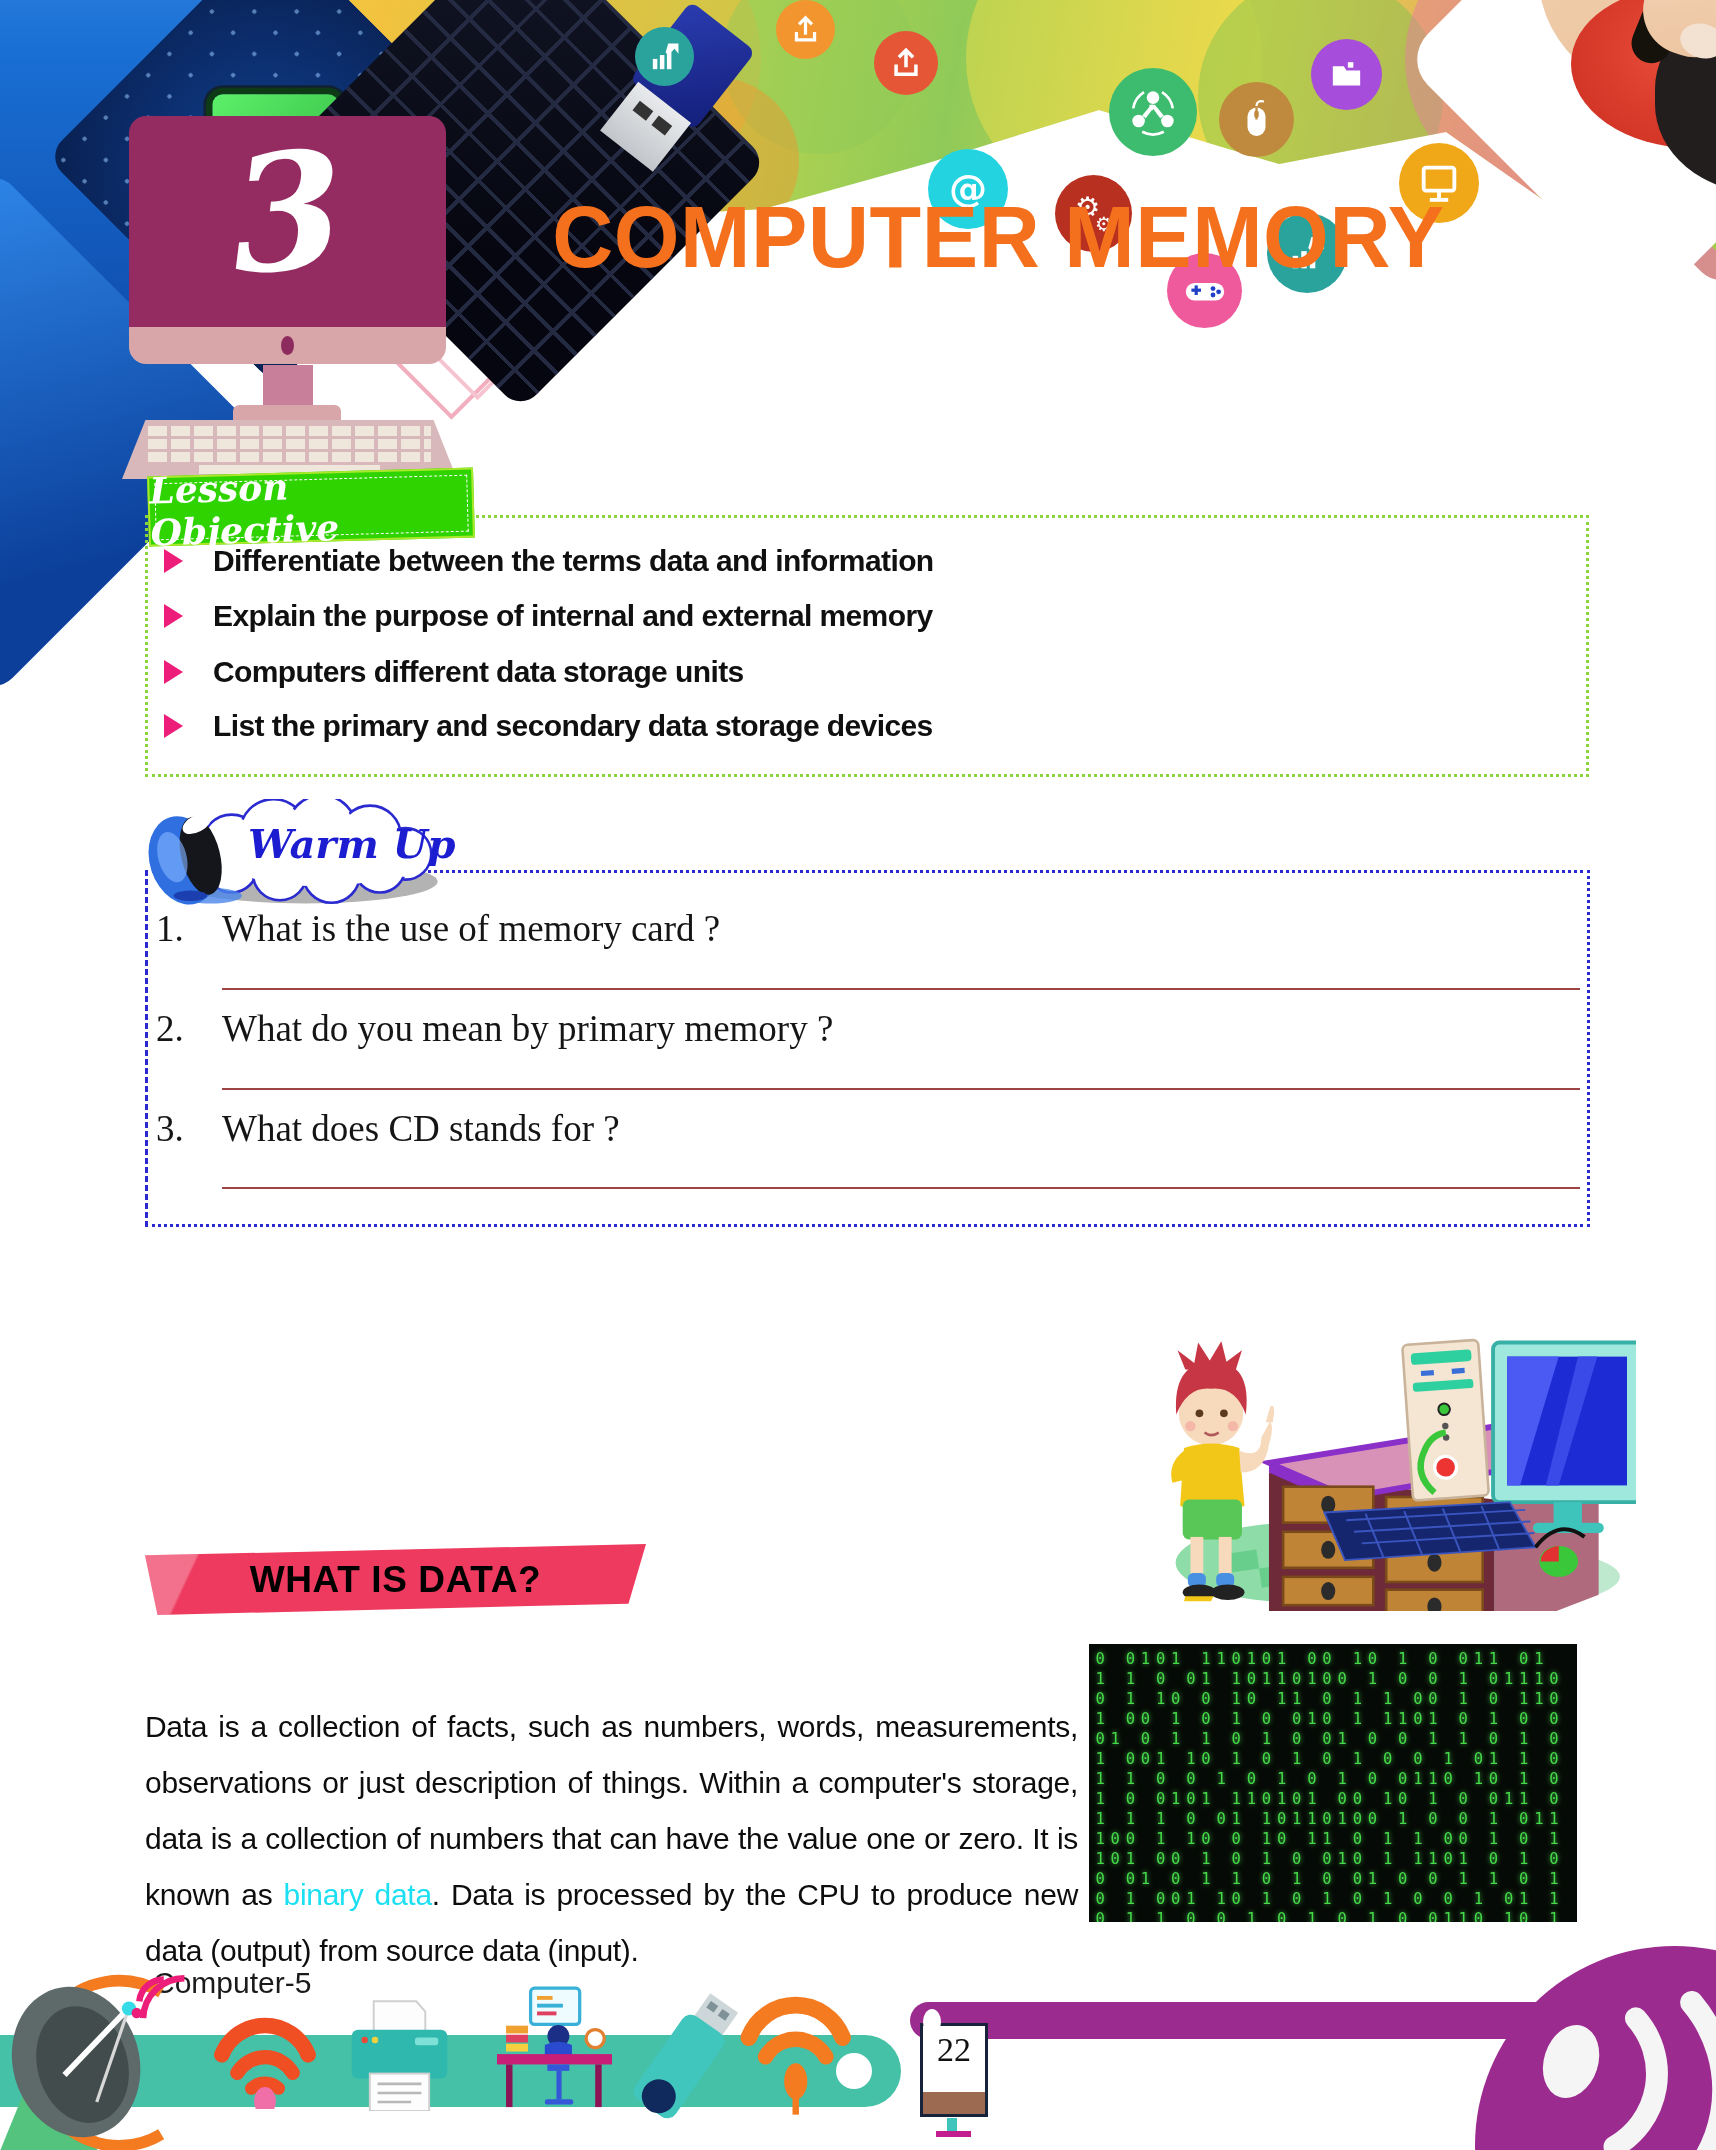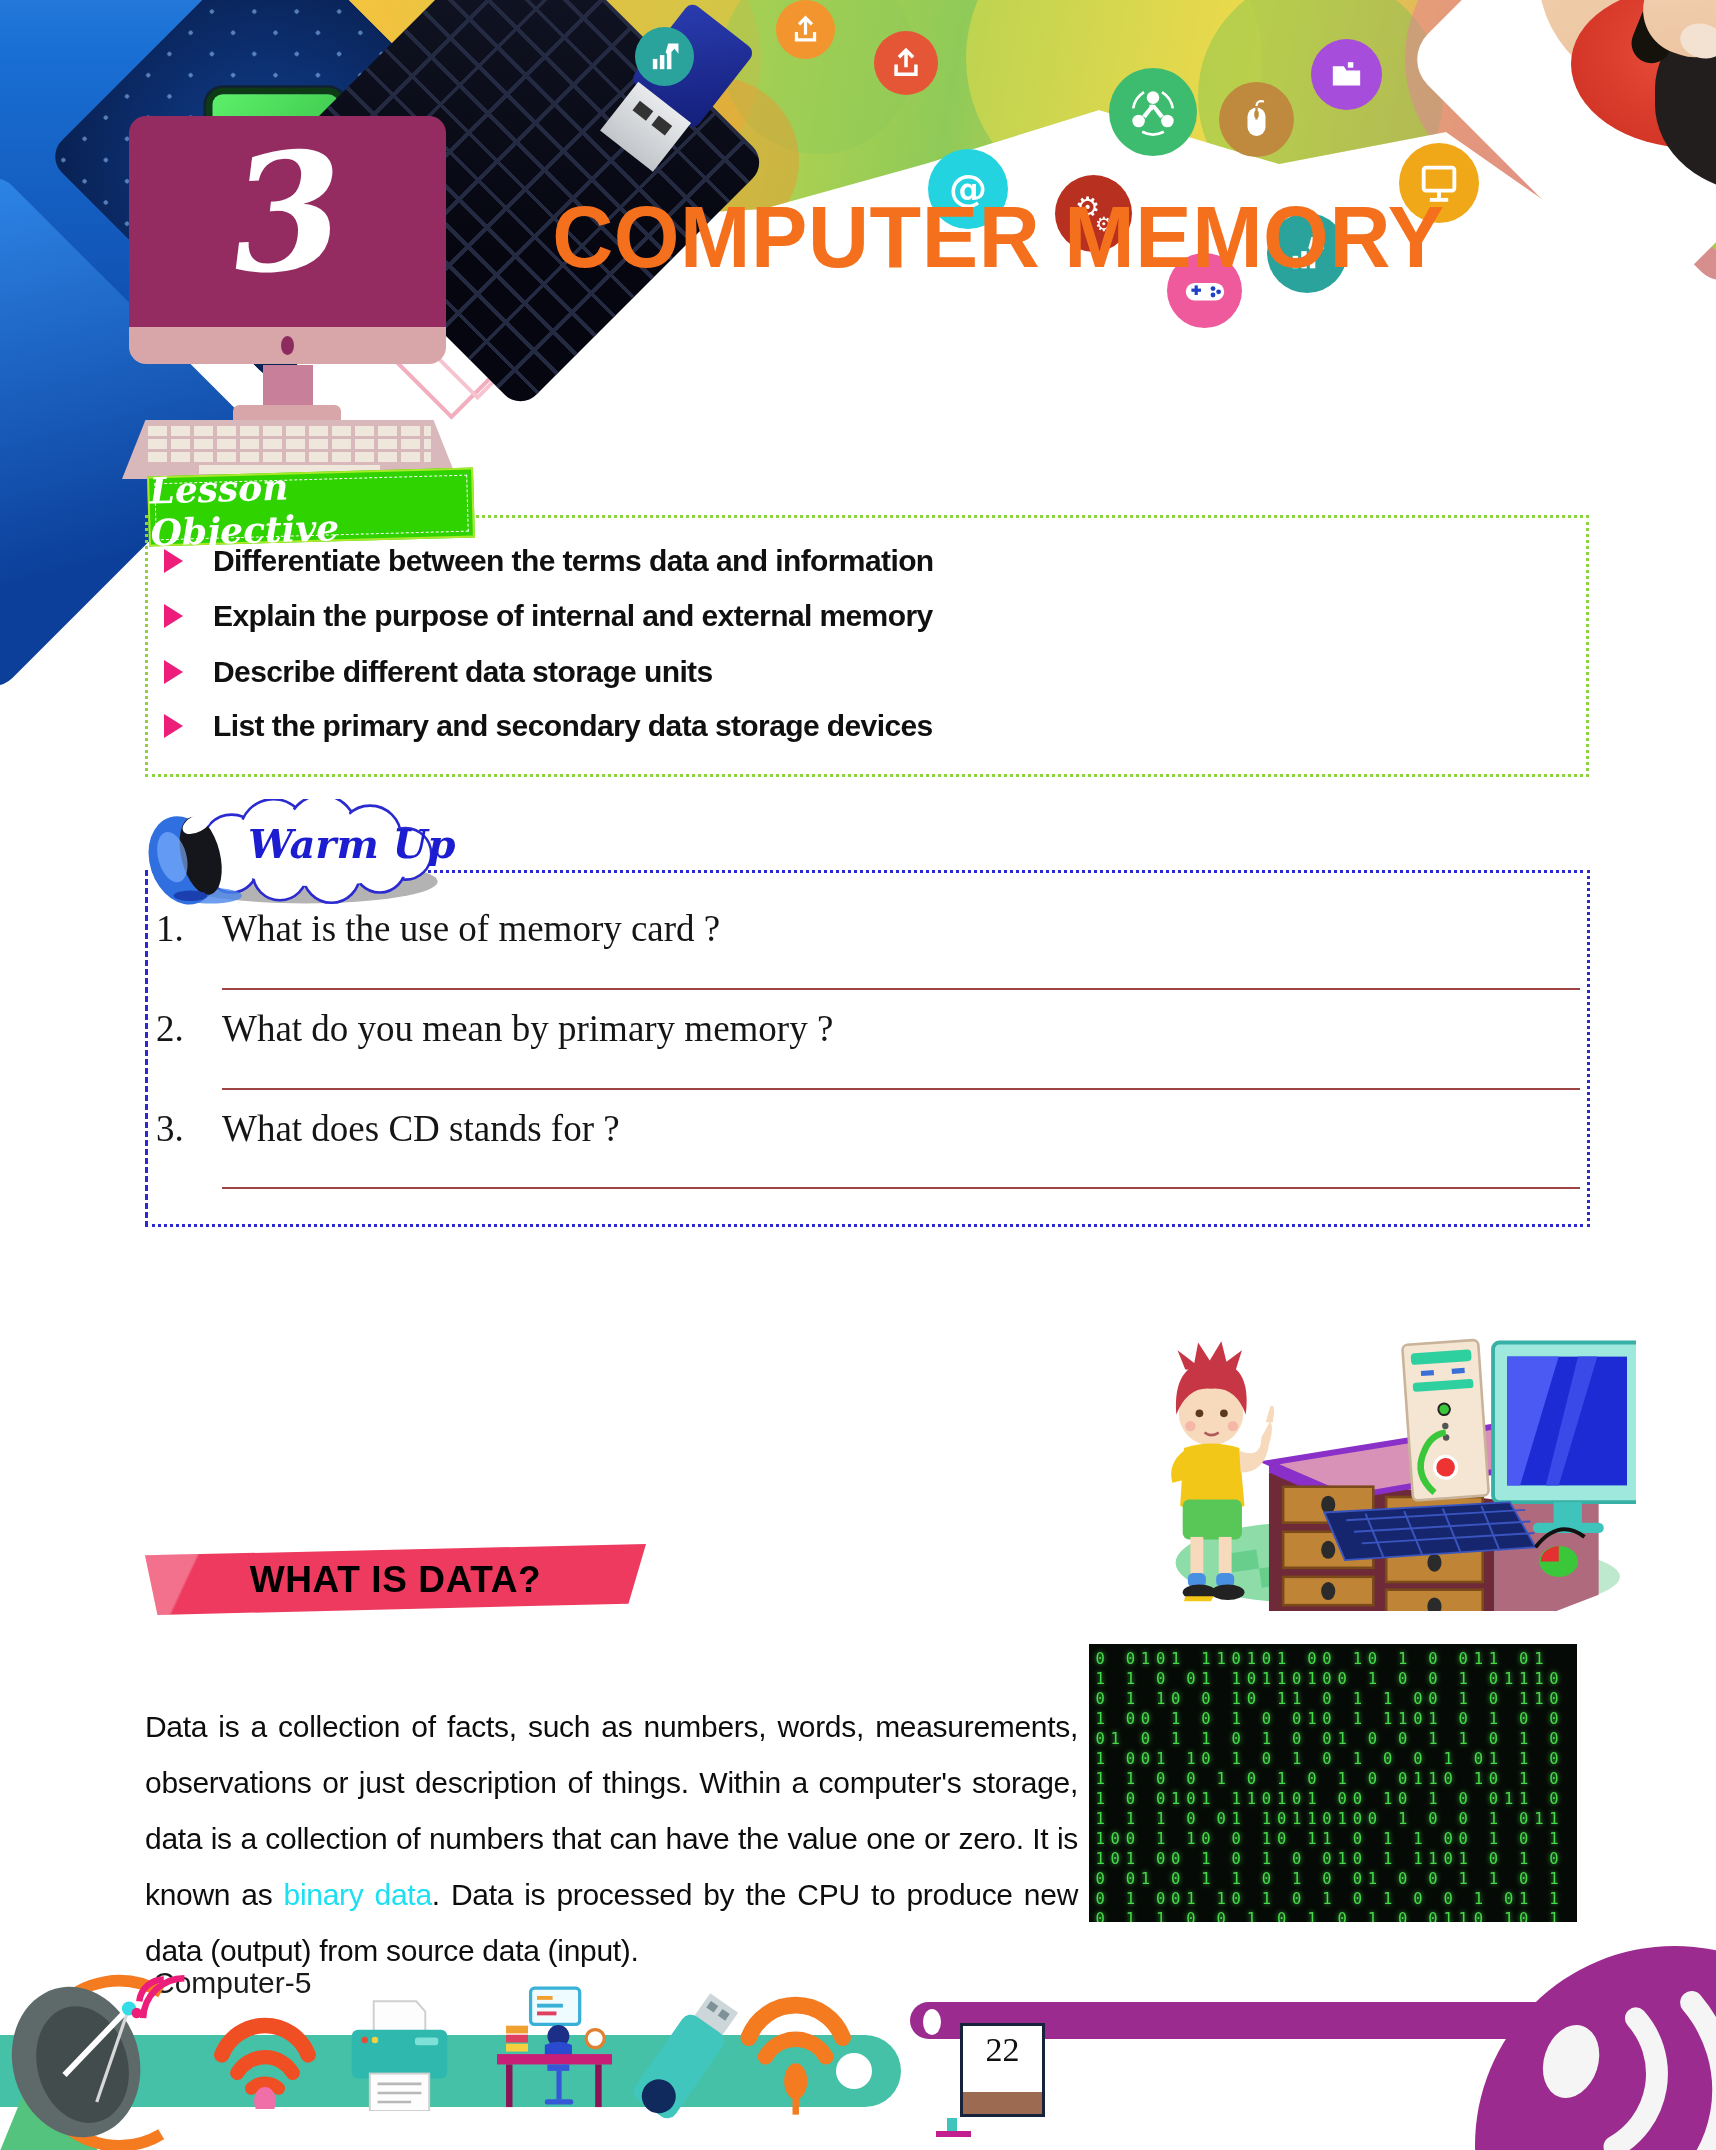--- a/index.html
+++ b/index.html
@@ -110,21 +110,21 @@
     color:#46d94a;text-shadow:0 0 5.8px rgba(70,220,80,.85);word-break:break-all;white-space:normal;padding:5.2px 6.4px;box-sizing:border-box;}
 
   .illu-boy{left:1108px;top:1260px;z-index:3;}
 
   
   .book-label{left:153px;top:1966px;font-size:30px;color:#1a1a1a;z-index:5;}
   .teal-band{left:0;top:2035px;width:901px;height:72px;background:#45c1a7;border-radius:0 36px 36px 0;z-index:3;}
   .teal-hole{left:836px;top:2053px;width:36px;height:36px;background:#fff;border-radius:50%;z-index:4;}
   .green-tri{left:0;top:2050px;width:98px;height:101px;background:#53c37e;z-index:4;
     clip-path:polygon(42% 0,100% 100%,0 100%);}
-  .page-badge{left:960px;top:2023px;width:85px;height:94px;background:#fff;border:3.9px solid #16233a;z-index:4;box-sizing:border-box;}
+  .page-badge{left:920px;top:2023px;width:68px;height:94px;background:#fff;border:3.9px solid #16233a;z-index:4;box-sizing:border-box;}
   .page-badge .pg-num{position:absolute;left:0;top:5.2px;width:100%;text-align:center;
     font-family:"Liberation Serif",serif;font-size:34px;color:#111;}
   .page-badge .pg-strip{position:absolute;left:0;bottom:0;width:100%;height:22px;background:#9b6a50;}
   .pg-stem{left:947px;top:2118px;width:10.3px;height:15.5px;background:#3fc4bc;z-index:4;}
   .pg-base{left:936px;top:2131px;width:35px;height:6.4px;background:#c21e8e;z-index:4;}
 
   .purple-band{left:910px;top:2002px;width:807px;height:37px;background:#9c2b8f;border-radius:18.7px 0 0 18.7px;z-index:3;}
   .purple-hole{left:923px;top:2009px;width:18px;height:26px;background:#fff;border-radius:50%;z-index:4;}
   .purple-blob{left:1475px;top:1946px;width:399px;height:399px;border-radius:50%;background:#9c2b8f;z-index:4;}
 
@@ -300,21 +300,21 @@
   <div class="abs obj-item" style="top:540px;">
     <span class="tri"></span>
     <span class="obj-text">Differentiate between the terms data and information</span>
   </div>
   <div class="abs obj-item" style="top:595px;">
     <span class="tri"></span>
     <span class="obj-text">Explain the purpose of internal and external memory</span>
   </div>
   <div class="abs obj-item" style="top:651px;">
     <span class="tri"></span>
-    <span class="obj-text">Describe different data storage units</span>
+    <span class="obj-text">Computers different data storage units</span>
   </div>
   <div class="abs obj-item" style="top:705px;">
     <span class="tri"></span>
     <span class="obj-text">List the primary and secondary data storage devices</span>
   </div>
 
   <div class="abs warm-box"></div>
   <svg class="abs warm-label-svg" width="322" height="113" viewBox="0 0 500 175">
     <ellipse cx="265" cy="128" rx="205" ry="34" fill="#b3b3b3"></ellipse>
     <g stroke="#2a2ad0" stroke-width="4" fill="#ffffff">

